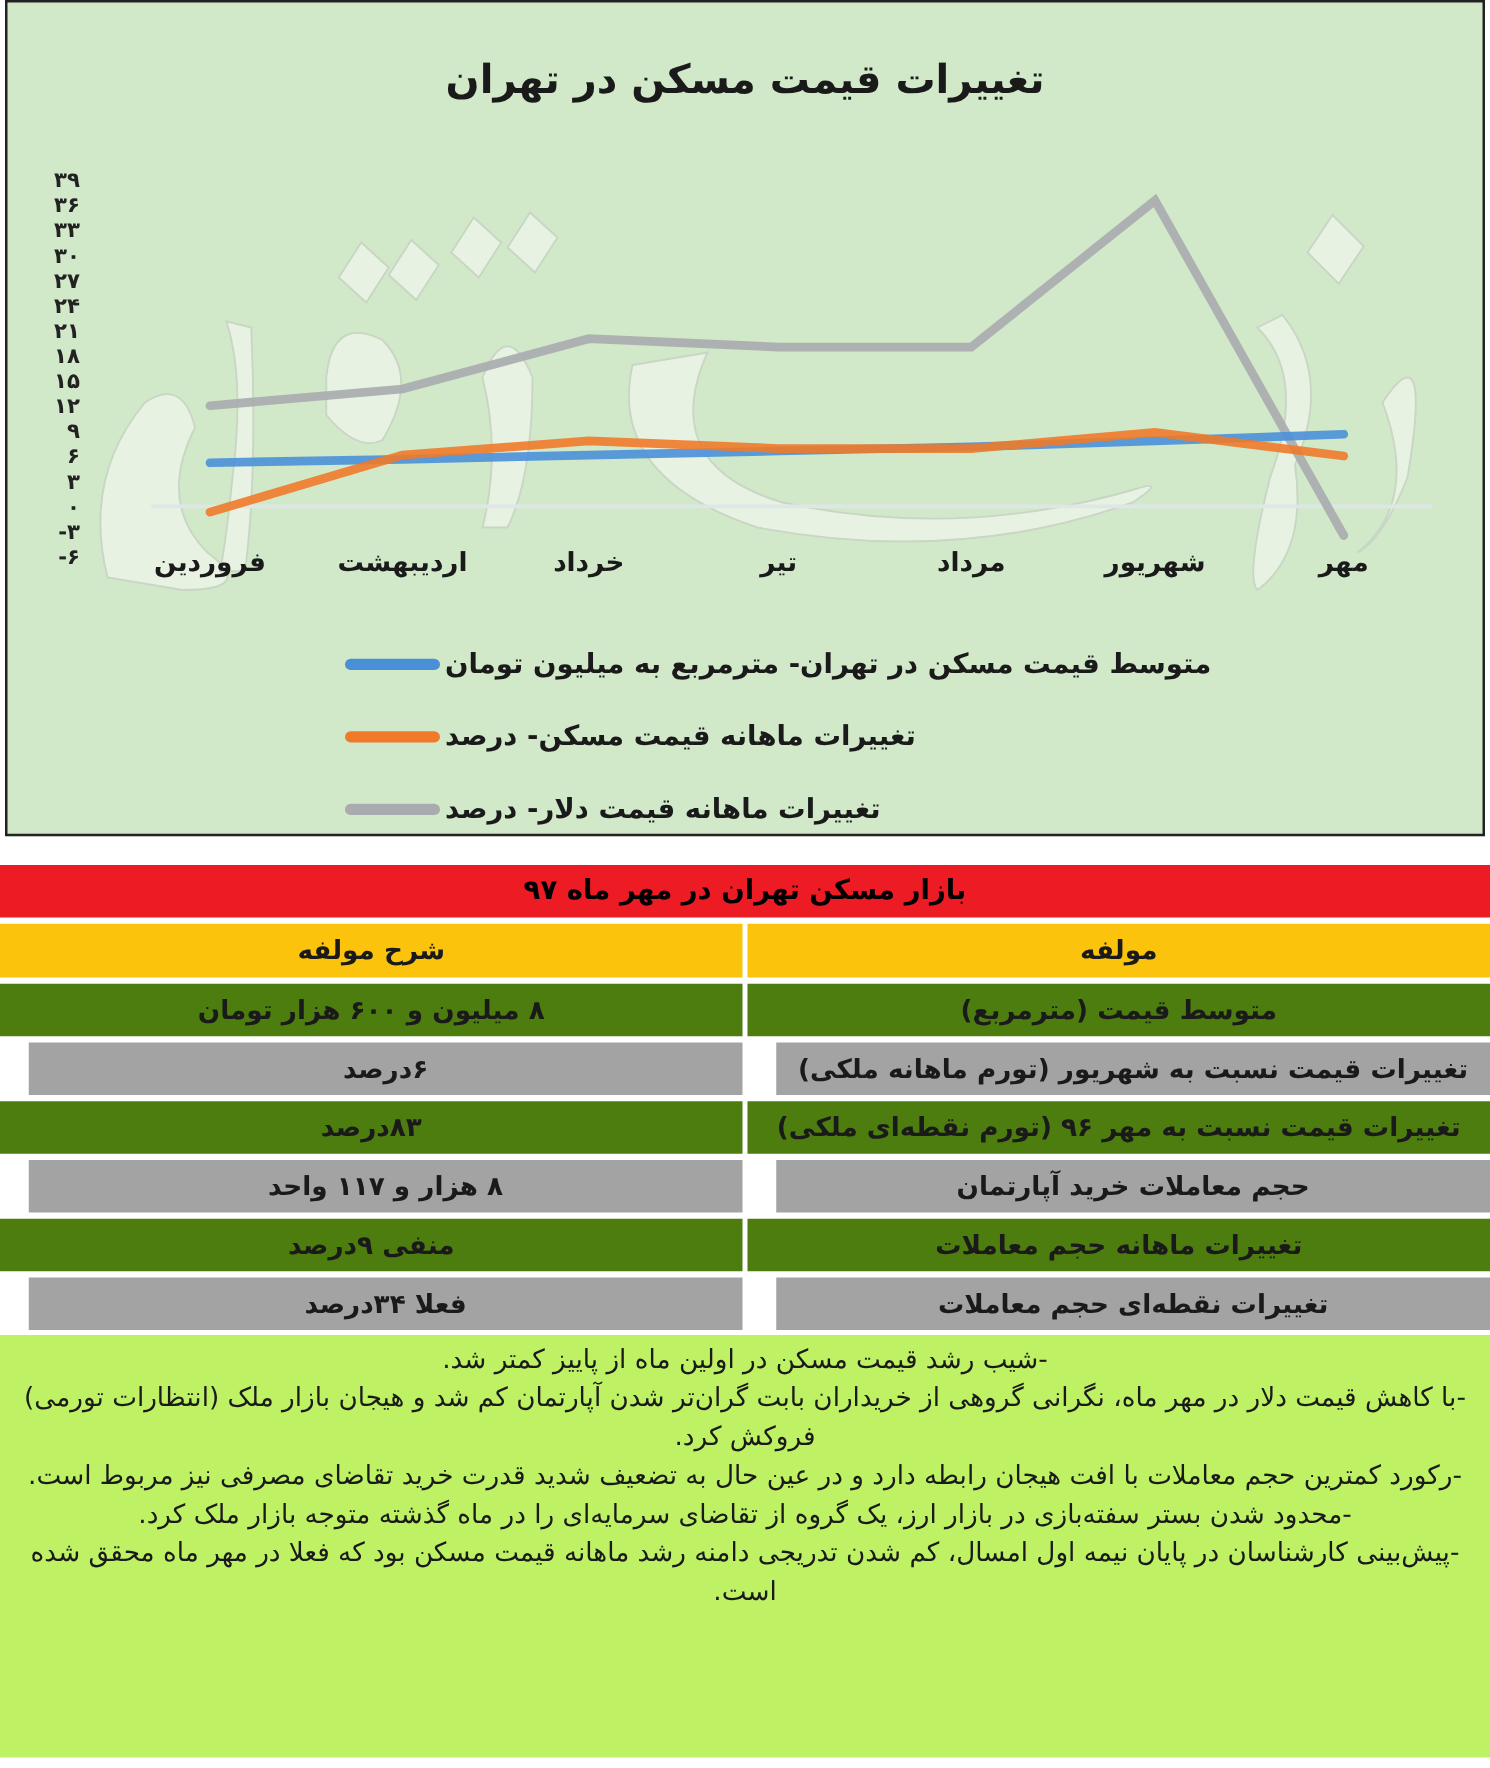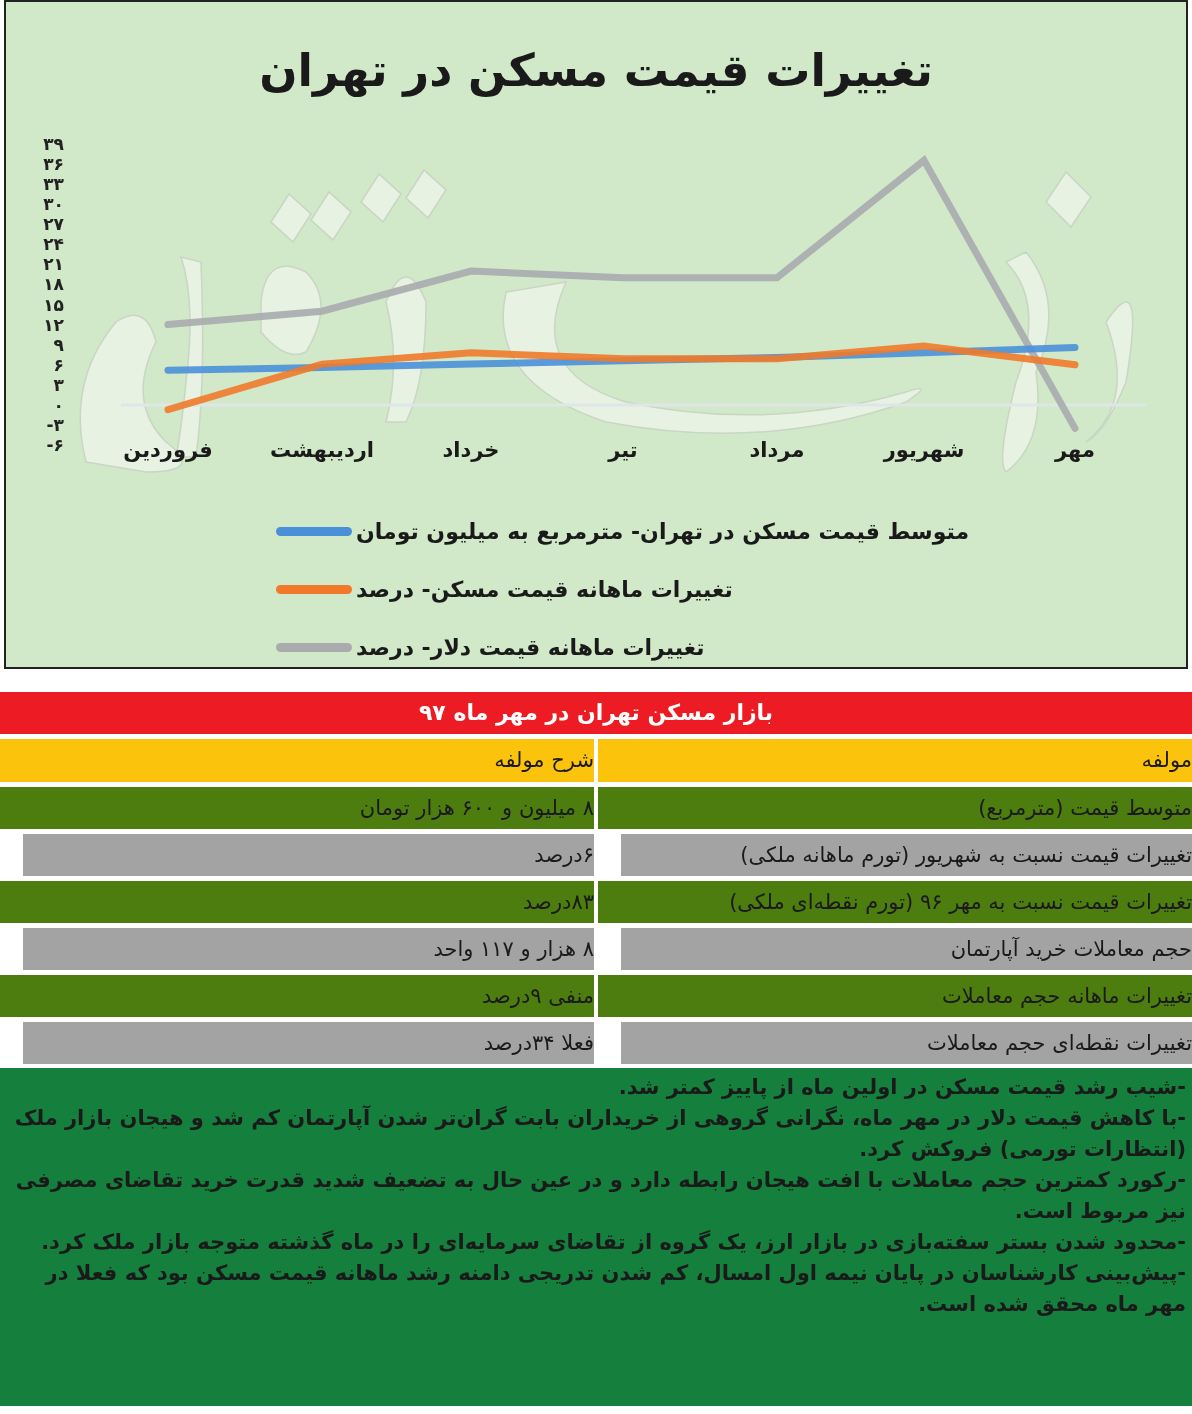--- a/index.html
+++ b/index.html
@@ -6,48 +6,48 @@
   body {
     width: 1192px; height: 1414px; background: #ffffff; position: relative; overflow: hidden;
     font-family: "DejaVu Sans", sans-serif; color: #1a1a1a;
   }
   .chart-frame {
     position: absolute; left: 4px; top: 0; width: 1184px; height: 669px;
     background: #d1e8c9; border: 2px solid #222; box-sizing: border-box;
   }
   .chart-title {
     position: absolute; left: 0; right: 0; top: 42px; text-align: center;
-    font-size: 45px; font-weight: bold; direction: rtl;
+    font-size: 32px; font-weight: bold; direction: rtl;
   }
   .chart-svg { position: absolute; left: 0; top: 0; }
   .ytick { font-size: 17px; font-weight: bold; fill: #222; }
   .xtick { font-size: 21px; font-weight: bold; fill: #1a1a1a; }
   .legend { position: absolute; left: 270px; top: 500px; width: 680px; text-align: right; }
   .legend-item { display: flex; align-items: center; height: 58px; direction: ltr; }
   .legend-swatch { width: 76px; height: 9px; border-radius: 5px; margin-right: 4px; flex: none; }
   .legend-label { font-size: 22px; font-weight: bold; direction: rtl; white-space: nowrap; }
 
   .table-wrap { position: absolute; left: 0; top: 692px; width: 1192px; }
   .banner {
-    height: 42px; background: #ed1c24; color: #ffffff; text-align: center;
+    height: 42px; background: #ed1c24; color: #000000; text-align: center;
     font-size: 22px; font-weight: bold; line-height: 42px; direction: rtl;
   }
   .row { display: flex; flex-direction: row-reverse; margin-top: 5px; }
   .cell {
-    height: 42px; line-height: 42px; font-size: 21px; font-weight: normal;
+    height: 42px; line-height: 42px; text-align: center; font-size: 21px; font-weight: bold;
     direction: rtl; white-space: nowrap; overflow: hidden;
   }
   .cell.col-param { width: 594px; }
   .cell.col-desc { width: 594px; margin-right: 4px; }
   .row.header .cell { background: #fcc30c; height: 43px; line-height: 43px; }
   .row.body-a .cell { background: #4d7c0f; }
   .row.body-b .cell { background: #a3a3a3; margin-left: 23px; }
   .notes {
-    background: #15803d; margin-top: 4px; padding: 4px 6px 8px 6px; direction: rtl; text-align: right;
-    font-size: 21px; font-weight: bold; line-height: 31px; height: 338px; box-sizing: border-box;
+    background: #bef264; margin-top: 4px; padding: 4px 6px 8px 6px; direction: rtl; text-align: center;
+    font-size: 21px; font-weight: normal; line-height: 31px; height: 338px; box-sizing: border-box;
   }
   .note-line { display: block; }
   .watermark { position: absolute; pointer-events: none; }
 </style>
 </head>
 <body>
 
 <div class="chart-frame">
   <svg class="watermark" width="1184" height="669" viewBox="0 0 1184 669">
     <g fill="#eef6ea" fill-opacity="0.75" stroke="#c9d6c4" stroke-width="1.5">

